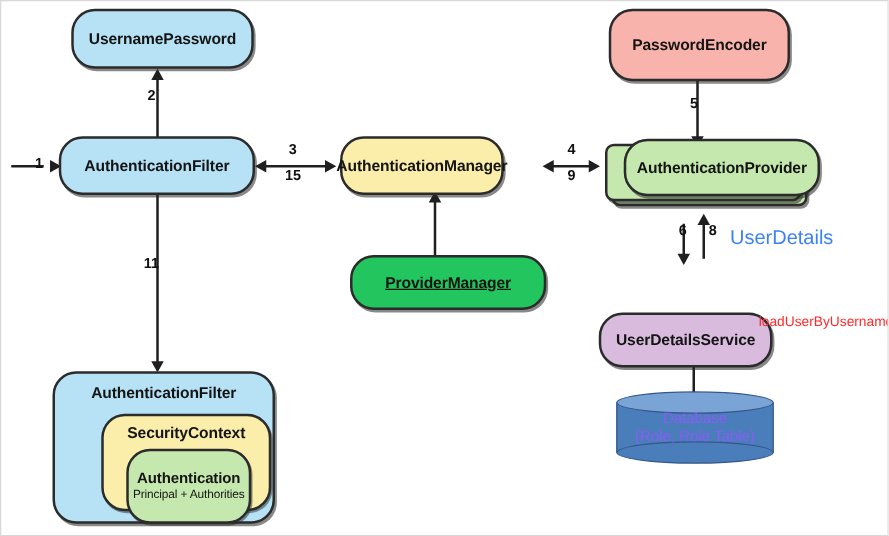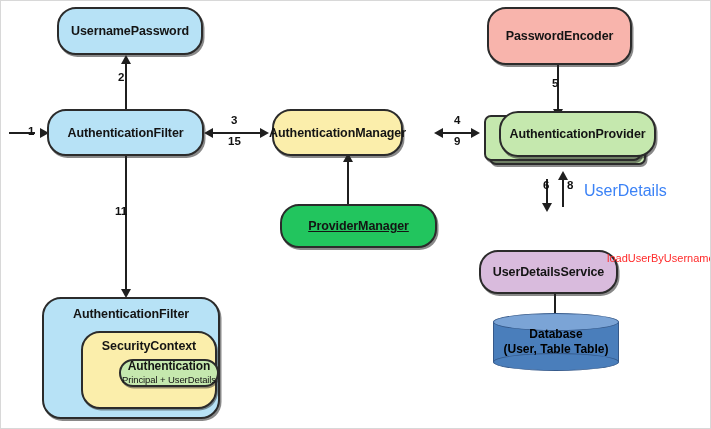--- a/index.html
+++ b/index.html
@@ -134,24 +134,24 @@
     border: 1.5px solid #35598a;
     border-radius: 50%;
     box-sizing: border-box;
   }
   #db-cylinder .db-text {
     position: absolute;
     left: 0; right: 0;
     top: 50%;
     transform: translateY(-50%);
     text-align: center;
-    color: #000000;
+    color: #8b5cf6;
     font-size: 12px;
     line-height: 15px;
-    font-weight: bold;
+    font-weight: normal;
     z-index: 3;
   }
   .nested-label {
     position: absolute;
     left: 0; right: 0;
     text-align: center;
     font-weight: bold;
     font-size: 12.5px;
     color: #141414;
   }
@@ -239,30 +239,30 @@
   </div>
 
   <div class="method-label" style="left:606px; top:251px;">loadUserByUsername( )</div>
 
   <div id="db-cylinder" style="left:492px; top:312px; width:126px; height:58px;">
     <div class="db-body"></div>
     <div class="db-bottom"></div>
     <div class="db-top"></div>
     <div class="db-text">
       <div>Database</div>
-      <div>(User, Table Table)</div>
+      <div>(Role, Role Table)</div>
     </div>
   </div>
 
   <div class="node c-blue" style="left:41px; top:296px; width:178px; height:122px; justify-content:flex-start; padding-top:8px;">
     <div class="nested-label" style="position:static;">AuthenticationFilter</div>
 
     <div class="node c-yellow" style="left:21px; top:32px; width:136px; height:78px; justify-content:flex-start; padding-top:6px; box-shadow:1px 1.5px 0 rgba(40,40,40,0.5);margin-left:16px;">
       <div class="nested-label" style="position:static;">SecurityContext</div>
 
-      <div class="node c-green" style="left:36px; top:26px; width:100px; height:28px; box-shadow:1px 1.5px 0 rgba(40,40,40,0.5);">
+      <div class="node c-green" style="left:18px; top:26px; width:100px; height:60px; box-shadow:1px 1.5px 0 rgba(40,40,40,0.5);">
         <span class="l1" style="font-size:12px;">Authentication</span>
-        <span class="l2" style="font-size:9.5px; font-weight:normal;">Principal + UserDetails</span>
+        <span class="l2" style="font-size:9.5px; font-weight:normal;">Principal + Authorities</span>
       </div>
     </div>
   </div>
 
 </div>
 
 </body></html>

